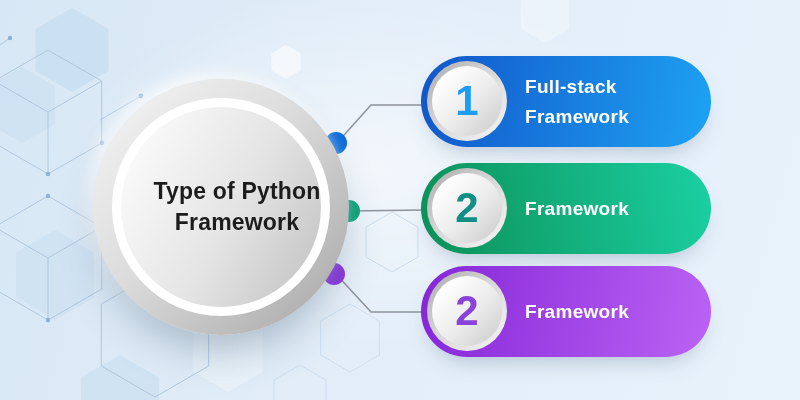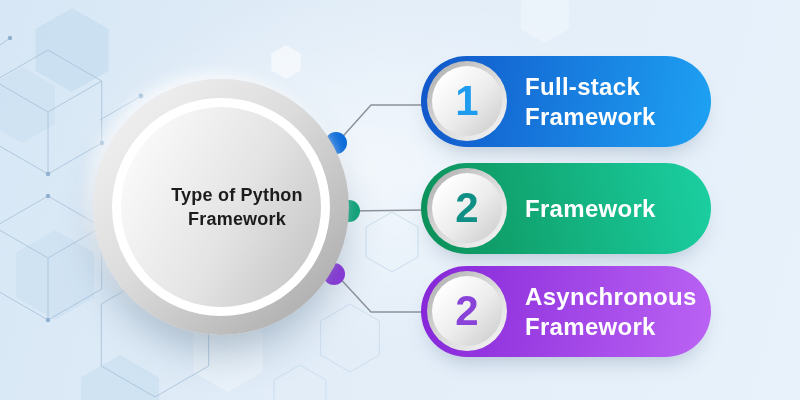--- a/index.html
+++ b/index.html
@@ -18,21 +18,21 @@
     background:linear-gradient(135deg,#f6f6f6 0%,#dcdcdc 45%,#a4a4a4 100%);
     box-shadow:0 24px 42px -10px rgba(90,115,140,.45), -6px -6px 14px rgba(255,255,255,.8);
     z-index:3;
   }
   .ring-white{position:absolute;inset:19px;border-radius:50%;background:#ffffff;}
   .disc{
     position:absolute;inset:9px;border-radius:50%;
     background:linear-gradient(118deg,#fbfbfb 8%,#e4e4e4 55%,#c0c0c0 100%);
     display:flex;align-items:center;justify-content:center;text-align:center;
   }
-  .circle-title{font-size:18px;font-weight:700;color:#1c1c1c;line-height:1.35;letter-spacing:.2px;margin-left:32px;}
+  .circle-title{font-size:23px;font-weight:700;color:#1c1c1c;line-height:1.35;letter-spacing:.2px;margin-left:32px;}
   .circle-title span{display:block;}
 
   
   .dot{position:absolute;width:22px;height:22px;border-radius:50%;z-index:2;}
   .dot1{left:325px;top:132px;}
   .dot2{left:338px;top:200px;}
   .dot3{left:323px;top:263px;}
 
   
   .pill{
@@ -46,21 +46,21 @@
     background:linear-gradient(135deg,#a9a9a9 0%,#d6d6d6 45%,#f7f7f7 100%);
   }
   .badge-face{
     position:absolute;inset:5px;border-radius:50%;
     background:linear-gradient(135deg,#ffffff 15%,#ececec 55%,#c9c9c9 100%);
     display:flex;align-items:center;justify-content:center;
   }
   .num{font-size:42px;font-weight:600;line-height:1;}
   .pill-label{
     position:absolute;left:104px;top:50%;transform:translateY(-50%);
-    color:#ffffff;font-size:24px;font-weight:700;line-height:30px;letter-spacing:.3px;
+    color:#ffffff;font-size:19px;font-weight:700;line-height:30px;letter-spacing:.3px;
   }
   .pill-label span{display:block;}
 </style>
 </head>
 <body>
 
 <div id="stage">
 
   <svg class="layer" width="800" height="400" viewBox="0 0 800 400">
     <g fill="#c9dff1" stroke="none">
@@ -142,18 +142,17 @@
     </div>
   </div>
 
   <div class="pill pill3" style="background: linear-gradient(100deg, rgb(133, 38, 216) 0%, rgb(187, 99, 244) 100%);">
     <div class="badge">
       <div class="badge-face">
         <span class="num" style="color: rgb(138, 67, 216);">2</span>
       </div>
     </div>
     <div class="pill-label">
-      <span>Asynchronous</span>
       <span>Framework</span>
     </div>
   </div>
 
 </div>
 
 </body></html>

